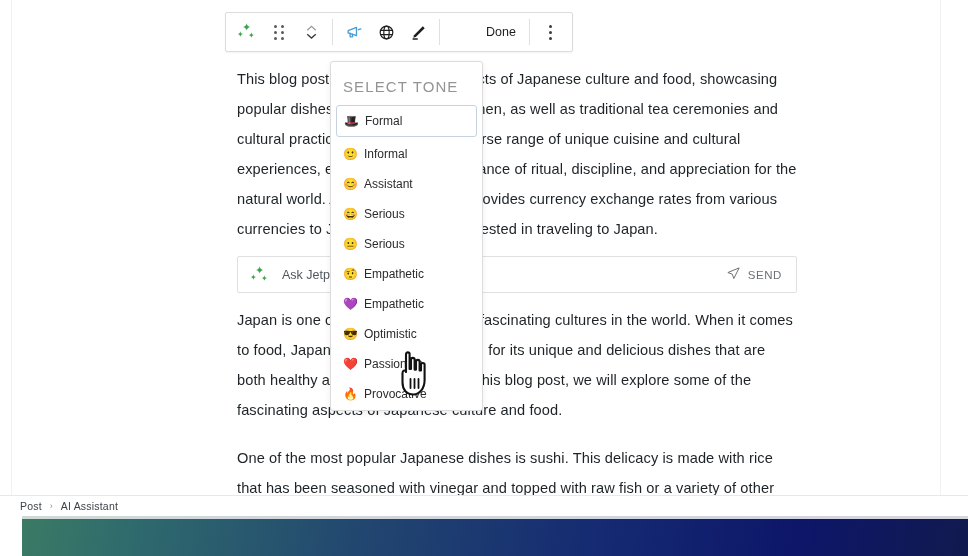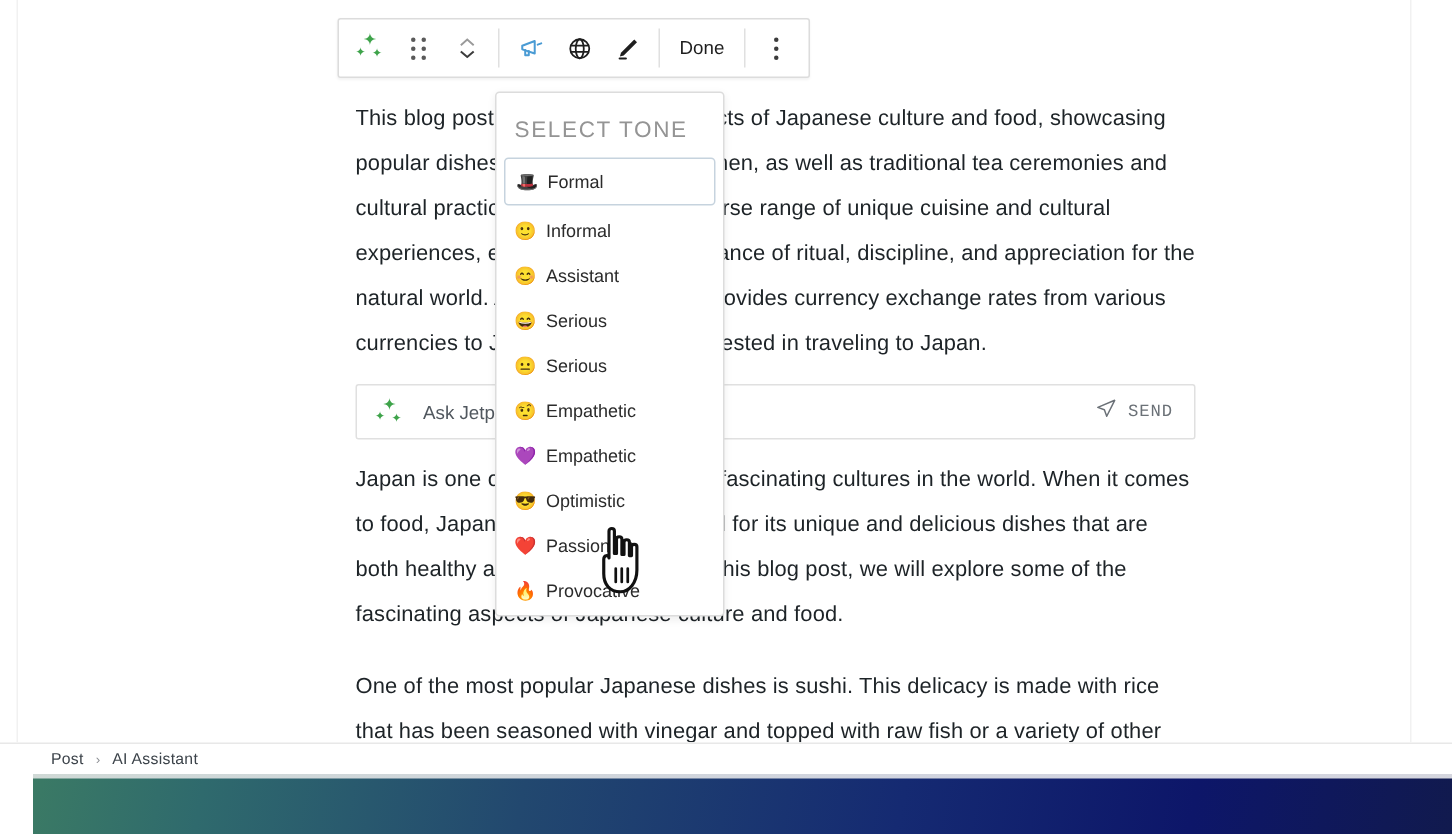--- a/index.html
+++ b/index.html
@@ -77,20 +77,21 @@
     display: flex;
     align-items: center;
     padding: 0 8px;
     font-size: 12.5px;
     color: #1e1e1e;
     background: none;
     border: none;
     cursor: pointer;
     white-space: nowrap;
     font-family: "Liberation Sans", sans-serif;
+    margin-left: 33px;
   }
 
   
   .sparkle-wrap {
     position: relative;
     width: 20px;
     height: 20px;
   }
   .sp {
     position: absolute;
@@ -166,21 +167,21 @@
   .send-btn {
     display: flex;
     align-items: center;
     gap: 7px;
     background: none;
     border: none;
     cursor: pointer;
     color: #6b7177;
     font-size: 11.5px;
     letter-spacing: 0.6px;
-    font-family: Liberation Mono, monospace;
+    font-family: Liberation Sans, sans-serif;
     padding: 0 4px;
     justify-content: center;
   }
 
   
   .tone-menu {
     position: absolute;
     left: 330px;
     top: 61px;
     width: 153px;
@@ -240,21 +241,21 @@
   .breadcrumb-bar {
     position: absolute;
     left: 0;
     top: 495px;
     width: 968px;
     height: 21px;
     background: #ffffff;
     border-top: 1px solid #e8e8e8;
     display: flex;
     align-items: center;
-    padding-left: 34px;
+    padding-left: 20px;
     gap: 8px;
   }
   .bc-item {
     font-size: 10.5px;
     color: #3c434a;
     letter-spacing: 0.2px;
     cursor: pointer;
   }
   .bc-sep { font-size: 9px; color: #8c8f94; }
 

